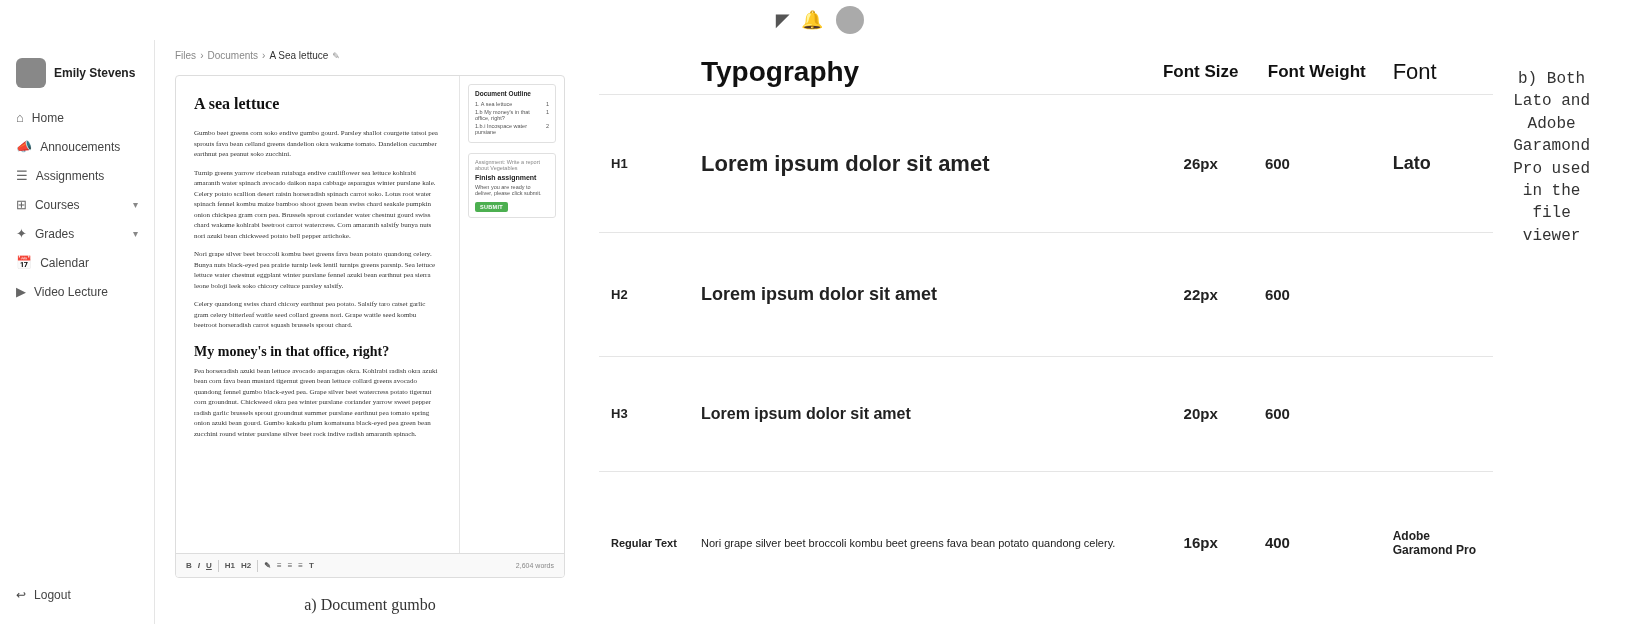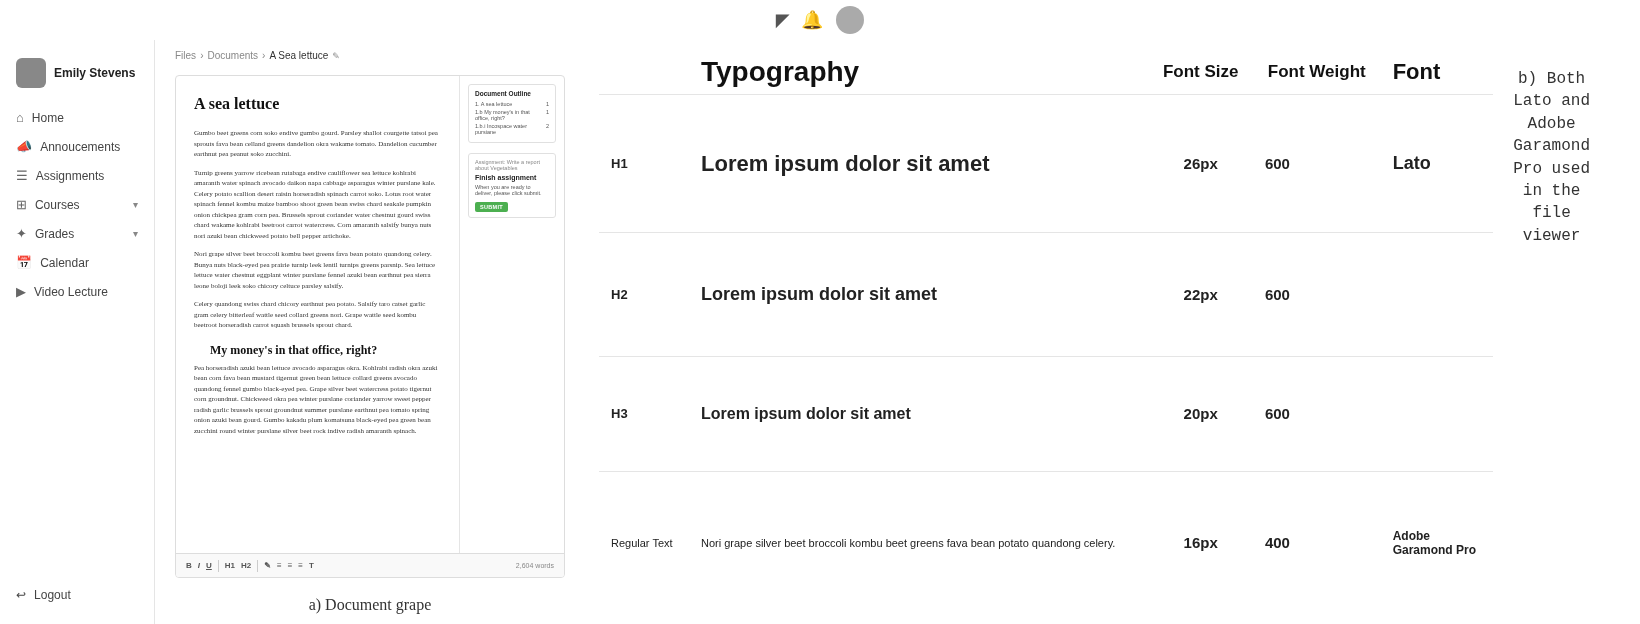--- a/index.html
+++ b/index.html
@@ -144,23 +144,23 @@
       line-height: 1.5;
       color: #222;
     }
     .doc-title {
       font-size: 16px;
       font-weight: bold;
       margin-bottom: 12px;
       color: #111;
     }
     .doc-section-heading {
-      font-size: 12px;
+      font-size: 14px;
       font-weight: bold;
-      margin: 10px 0 4px 16px;
+      margin: 10px 0 4px 0;
       color: #111;
     }
     .doc-para {
       margin-bottom: 8px;
       font-size: 7px;
       line-height: 1.5;
       color: #333;
     }
     .doc-sidebar-right {
       width: 105px;
@@ -446,32 +446,32 @@
           <div class="doc-toolbar-sep"></div>
           <span class="doc-toolbar-btn">✎</span>
           <span class="doc-toolbar-btn">≡</span>
           <span class="doc-toolbar-btn">≡</span>
           <span class="doc-toolbar-btn">≡</span>
           <span class="doc-toolbar-btn">T</span>
           <span class="doc-word-count">2,604 words</span>
         </div>
       </div>
 
-      <div class="caption-a">a) Document grape</div>
+      <div class="caption-a">a) Document gumbo</div>
     </div>
 
     <div class="typography-panel">
       <table class="typography-table">
         <thead>
           <tr>
             <th style="width:90px;"></th>
             <th style="font-size:28px;font-weight:900;">Typography</th>
             <th style="font-size:17px;font-weight:700;text-align:center;">Font Size</th>
             <th style="font-size:17px;font-weight:700;text-align:center;">Font Weight</th>
-            <th style="font-size:22px;font-weight:700;text-align:left;">Font</th>
+            <th style="font-size:22px;font-weight:400;text-align:left;">Font</th>
           </tr>
         </thead>
         <tbody>
 
           <tr>
             <td class="tag-cell">H1</td>
             <td class="preview-cell preview-h1">Lorem ipsum dolor sit amet</td>
             <td class="size-cell">26px</td>
             <td class="weight-cell">600</td>
             <td class="font-cell" style="font-size:18px;font-weight:800;">Lato</td>
@@ -487,21 +487,21 @@
 
           <tr>
             <td class="tag-cell">H3</td>
             <td class="preview-cell preview-h3">Lorem ipsum dolor sit amet</td>
             <td class="size-cell">20px</td>
             <td class="weight-cell">600</td>
             <td class="font-cell"></td>
           </tr>
 
           <tr>
-            <td class="tag-cell" style="font-size:11px;font-weight:400;">Regular Text</td>
+            <td class="tag-cell" style="font-size:11px;font-weight:700;">Regular Text</td>
             <td class="preview-cell preview-regular">Nori grape silver beet broccoli kombu beet greens fava bean potato quandong celery.</td>
             <td class="size-cell">16px</td>
             <td class="weight-cell">400</td>
             <td class="font-cell" style="font-size:12px;font-weight:700;">Adobe<br>Garamond Pro</td>
           </tr>
         </tbody>
       </table>
 
       <div class="caption-b" style="text-align:center;font-size:16px;color:#333;font-family:Liberation Mono, monospace;padding-top:18px;">b) Both Lato and Adobe Garamond Pro used<br>in the file viewer</div>
     </div>

